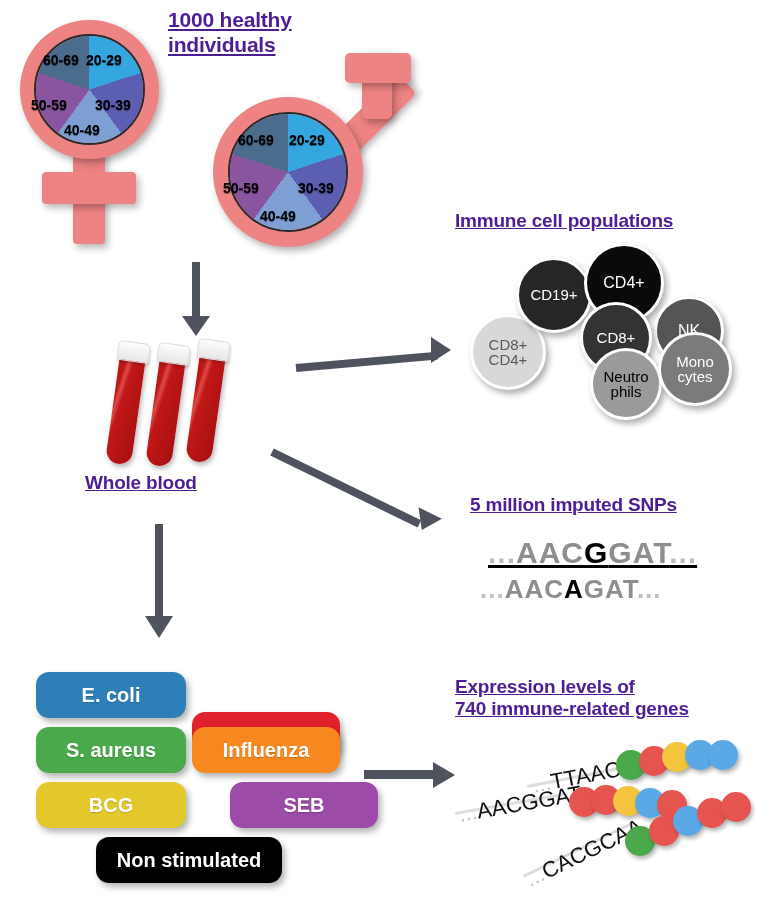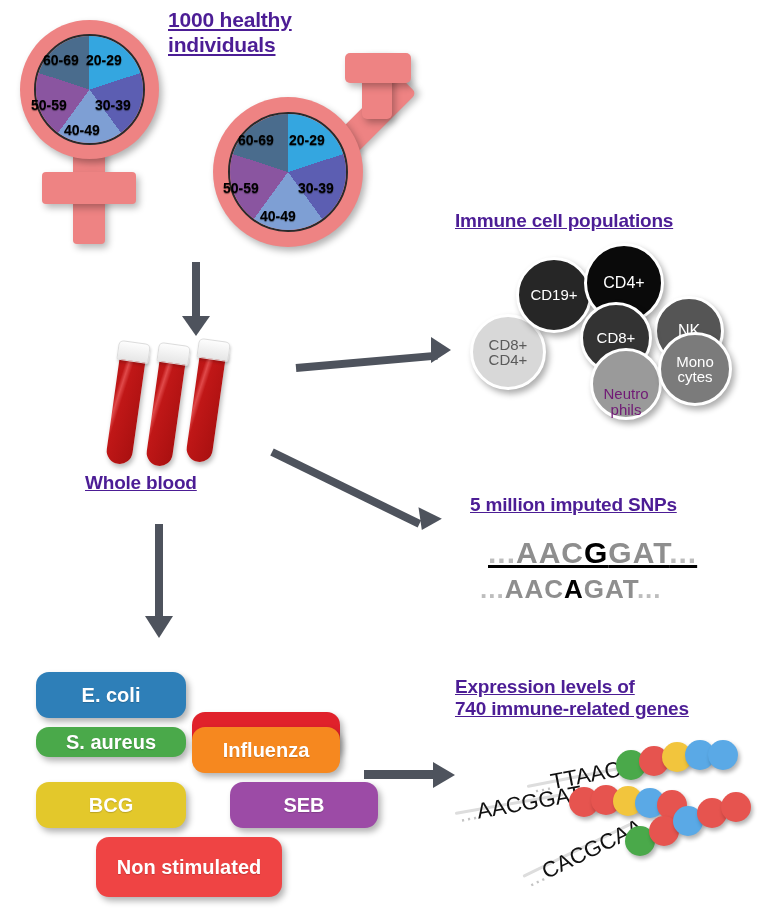--- a/index.html
+++ b/index.html
@@ -220,21 +220,21 @@
         </div>
     </div>
 
     <div class="cell" style="left:118px;top:62px;width:72px;height:72px;background:#333333;color:#ffffff;font-size:15px;">
       <div>
           <span>CD8+</span>
         </div>
     </div>
 
 
-    <div class="cell" style="left:128px;top:108px;width:72px;height:72px;background:#9a9a9a;color:#701a75;font-size:15px;align-items:flex-end;">
+    <div class="cell" style="left:128px;top:108px;width:72px;height:72px;background:#9a9a9a;color:#000000;font-size:15px;">
       <div>
           <span>Neutro</span>
           <span>phils</span>
         </div>
     </div>
 
     <div class="cell" style="left:196px;top:92px;width:74px;height:74px;background:#7b7b7b;color:#ffffff;font-size:15px;">
       <div>
           <span>Mono</span>
           <span>cytes</span>
@@ -263,33 +263,33 @@
     <div class="arrow-head abs" style="left:145px;top:616px;border-left:14px solid transparent;border-right:14px solid transparent;border-top:22px solid #4e535d;"></div>
   </div>
 
   <div class="abs" style="left:32px;top:672px;width:310px;height:220px;">
     <div class="pill" style="left:4px;top:0px;width:150px;height:46px;background:#2e7fb8;font-size:20px;">
       <span>E. coli</span>
     </div>
     <div class="pill" style="left:160px;top:0px;width:148px;height:46px;background:#e0212b;font-size:20px;margin-top:40px;">
       <span>C. albicans</span>
     </div>
-    <div class="pill" style="left:4px;top:55px;width:150px;height:30px;background:#4aa94a;font-size:20px;">
+    <div class="pill" style="left:4px;top:55px;width:150px;height:46px;background:#4aa94a;font-size:20px;">
       <span>S. aureus</span>
     </div>
     <div class="pill" style="left:160px;top:55px;width:148px;height:46px;background:#f6881f;font-size:20px;">
       <span>Influenza</span>
     </div>
     <div class="pill" style="left:4px;top:110px;width:150px;height:46px;background:#e3c82b;font-size:20px;">
       <span>BCG</span>
     </div>
     <div class="pill" style="left:160px;top:110px;width:148px;height:46px;background:#9c4ba6;font-size:20px;margin-left:38px;">
       <span>SEB</span>
     </div>
-    <div class="pill" style="left:64px;top:165px;width:186px;height:60px;background:#ef4444;font-size:20px;">
+    <div class="pill" style="left:64px;top:165px;width:186px;height:46px;background:#000000;font-size:20px;">
       <span>Non stimulated</span>
     </div>
   </div>
 
   <div>
     <div class="arrow-line abs" style="left:364px;top:770px;width:72px;height:9px;"></div>
     <div class="arrow-head abs" style="left:433px;top:762px;border-top:13px solid transparent;border-bottom:13px solid transparent;border-left:22px solid #4e535d;"></div>
   </div>
 
   <div class="abs heading" style="left:455px;top:676px;width:310px;font-size:19px;">

